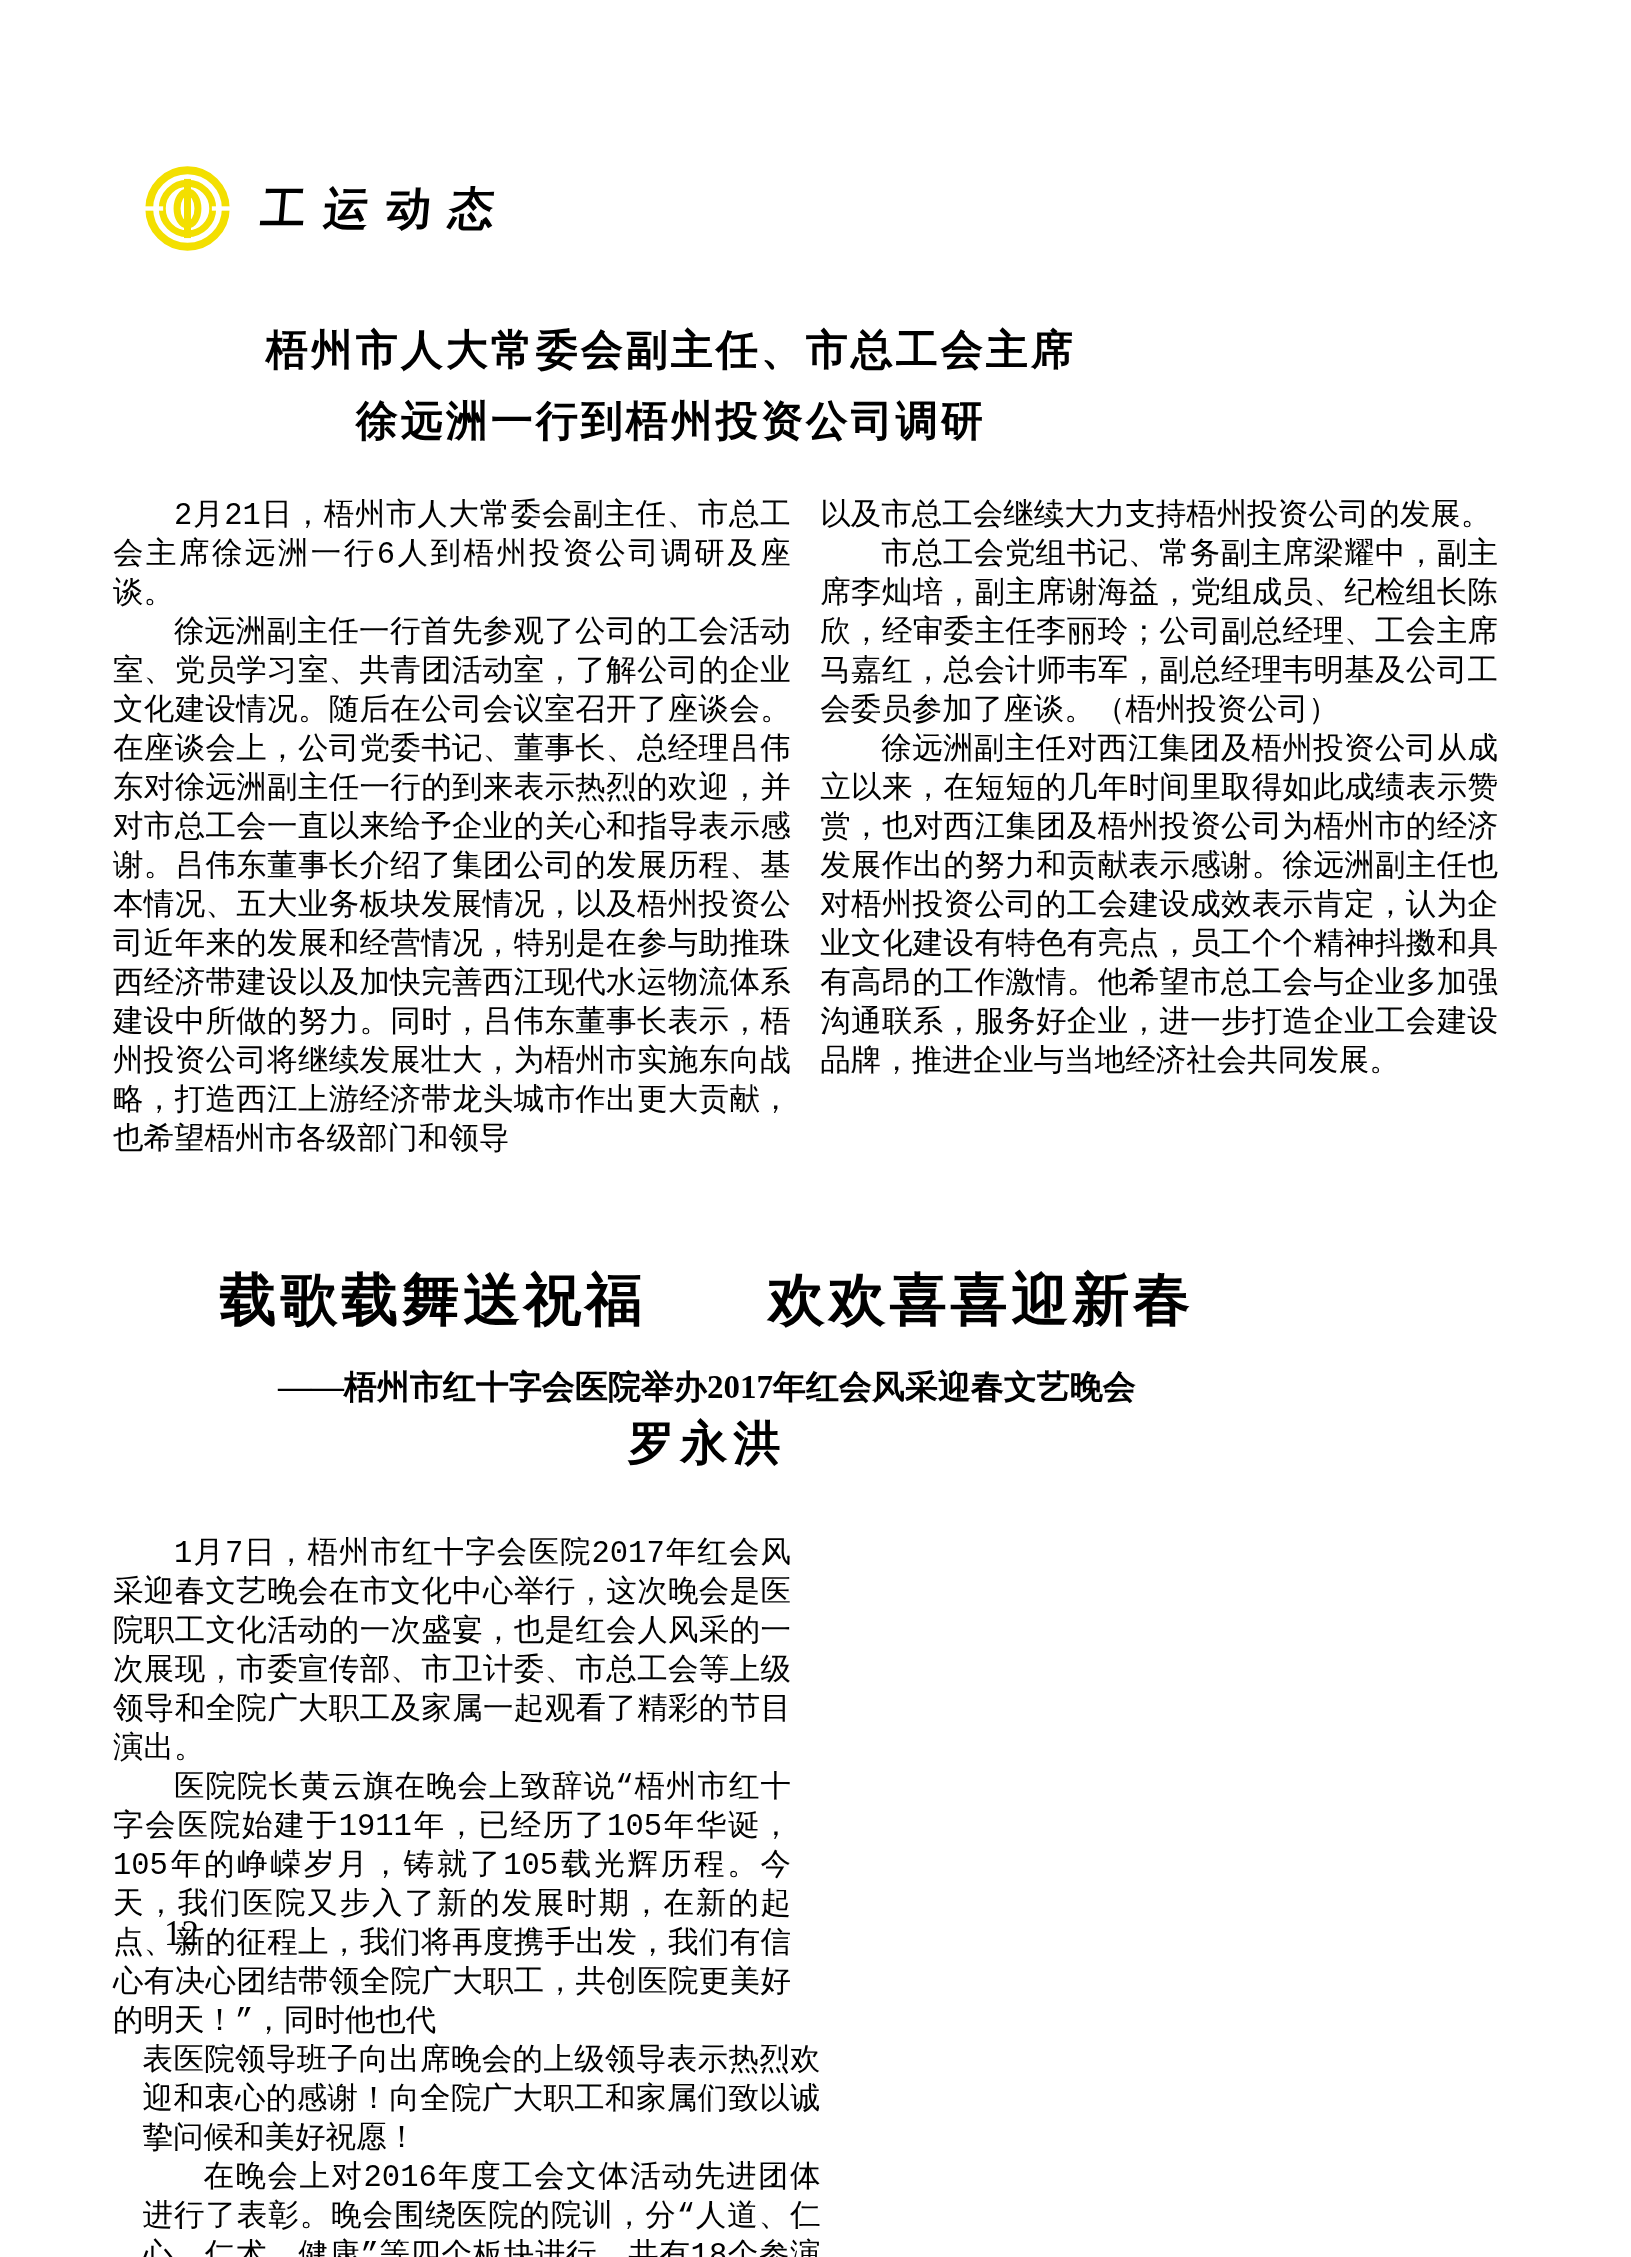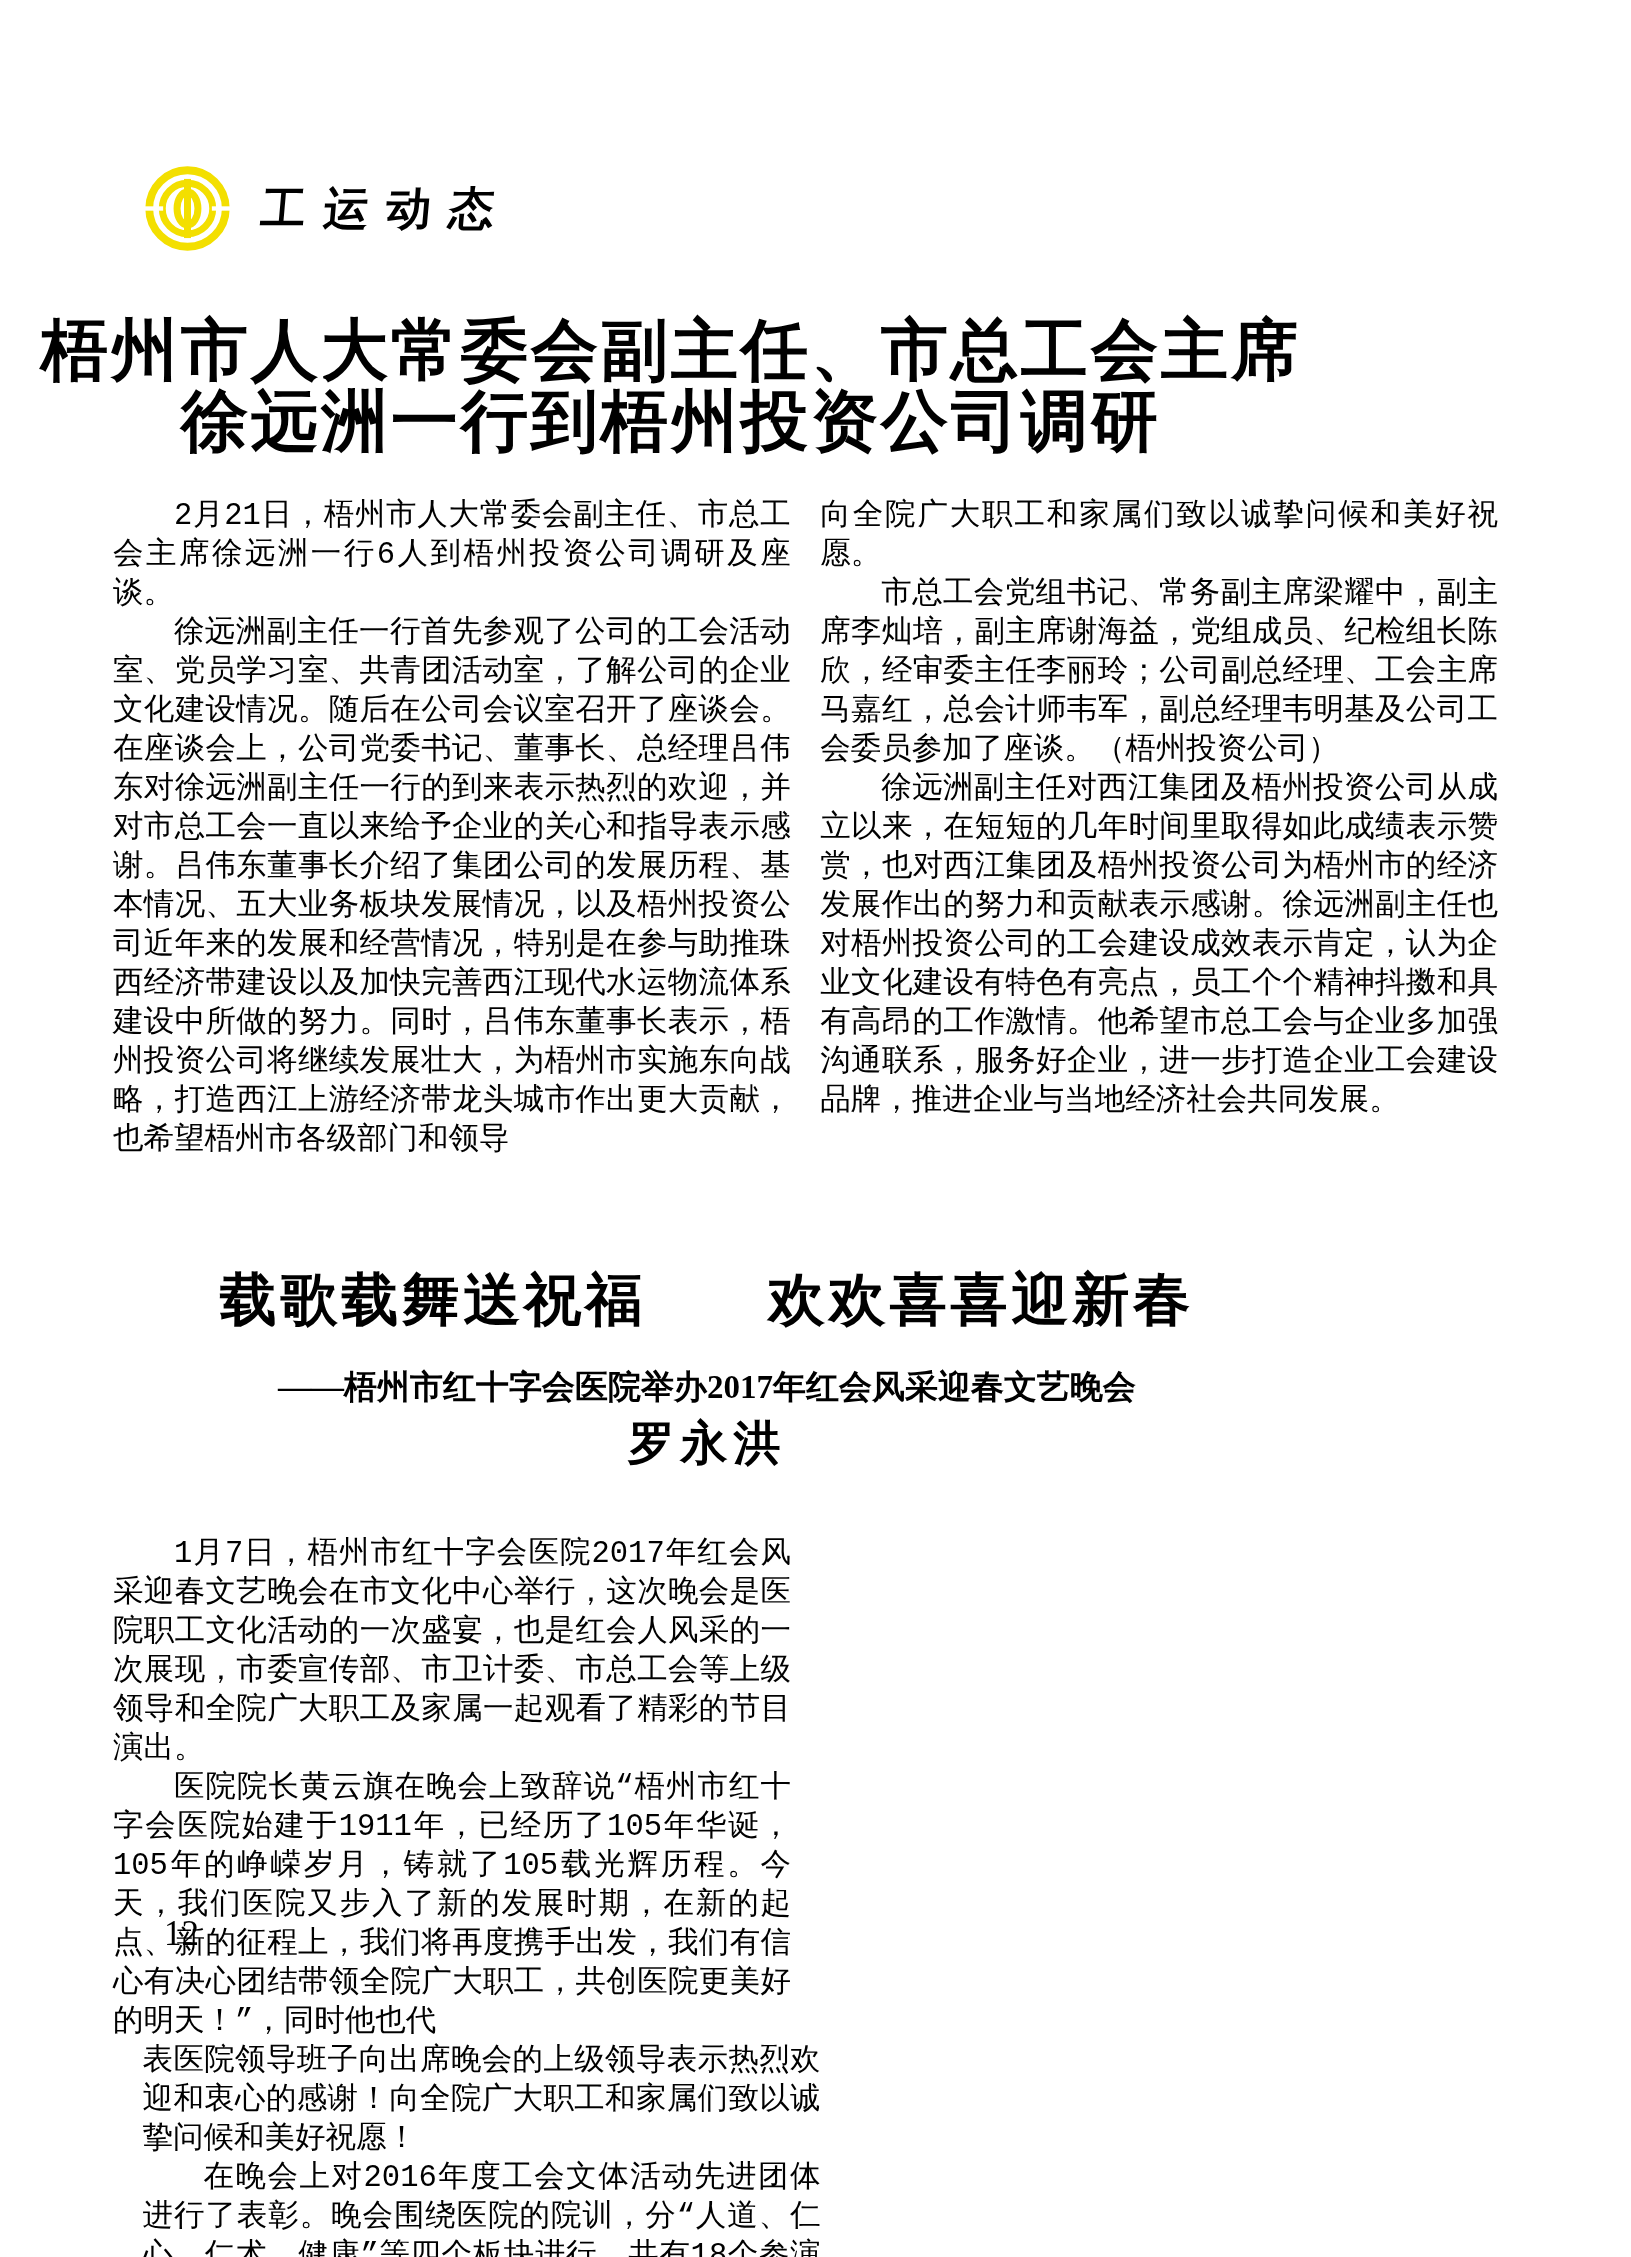--- a/index.html
+++ b/index.html
@@ -24,21 +24,21 @@
     margin-left:29.6px;
     font-size:45px; font-weight:bold; letter-spacing:17.7px;
     transform:skewX(-5deg);
     white-space:nowrap;
   }
 
   
   .a1-title {
     position:absolute; top:315px; left:0; width:1342px;
     text-align:center; font-weight:bold;
-    font-size:67px; line-height:71px; letter-spacing:3px;
+    font-size:42px; line-height:71px; letter-spacing:3px;
   }
 
   
   .body-cols {
     position:absolute; left:113px; width:1385px;
     display:flex;
   }
   .col { width:678px; }
   .col + .col { margin-left:29.6px; }
   .col p {
@@ -100,21 +100,21 @@
     <div>梧州市人大常委会副主任、市总工会主席</div>
     <div>徐远洲一行到梧州投资公司调研</div>
   </div>
 
   <div class="body-cols" id="a1-body">
     <div class="col">
       <p class="indent">2月21日，梧州市人大常委会副主任、市总工会主席徐远洲一行6人到梧州投资公司调研及座谈。</p>
       <p class="indent">徐远洲副主任一行首先参观了公司的工会活动室、党员学习室、共青团活动室，了解公司的企业文化建设情况。随后在公司会议室召开了座谈会。在座谈会上，公司党委书记、董事长、总经理吕伟东对徐远洲副主任一行的到来表示热烈的欢迎，并对市总工会一直以来给予企业的关心和指导表示感谢。吕伟东董事长介绍了集团公司的发展历程、基本情况、五大业务板块发展情况，以及梧州投资公司近年来的发展和经营情况，特别是在参与助推珠西经济带建设以及加快完善西江现代水运物流体系建设中所做的努力。同时，吕伟东董事长表示，梧州投资公司将继续发展壮大，为梧州市实施东向战略，打造西江上游经济带龙头城市作出更大贡献，也希望梧州市各级部门和领导</p>
     </div>
     <div class="col">
-      <p>向全院广大职工和家属们致以诚挚问候和美好祝愿。</p>
+      <p>以及市总工会继续大力支持梧州投资公司的发展。</p>
       <p class="indent">市总工会党组书记、常务副主席梁耀中，副主席李灿培，副主席谢海益，党组成员、纪检组长陈欣，经审委主任李丽玲；公司副总经理、工会主席马嘉红，总会计师韦军，副总经理韦明基及公司工会委员参加了座谈。（梧州投资公司）</p>
       <p class="indent">徐远洲副主任对西江集团及梧州投资公司从成立以来，在短短的几年时间里取得如此成绩表示赞赏，也对西江集团及梧州投资公司为梧州市的经济发展作出的努力和贡献表示感谢。徐远洲副主任也对梧州投资公司的工会建设成效表示肯定，认为企业文化建设有特色有亮点，员工个个精神抖擞和具有高昂的工作激情。他希望市总工会与企业多加强沟通联系，服务好企业，进一步打造企业工会建设品牌，推进企业与当地经济社会共同发展。</p>
     </div>
   </div>
 
   <div class="a2-head">
     <div class="a2-title">载歌载舞送祝福　　欢欢喜喜迎新春</div>
     <div class="a2-subtitle">——梧州市红十字会医院举办2017年红会风采迎春文艺晚会</div>
     <div class="a2-author">罗永洪</div>
   </div>

